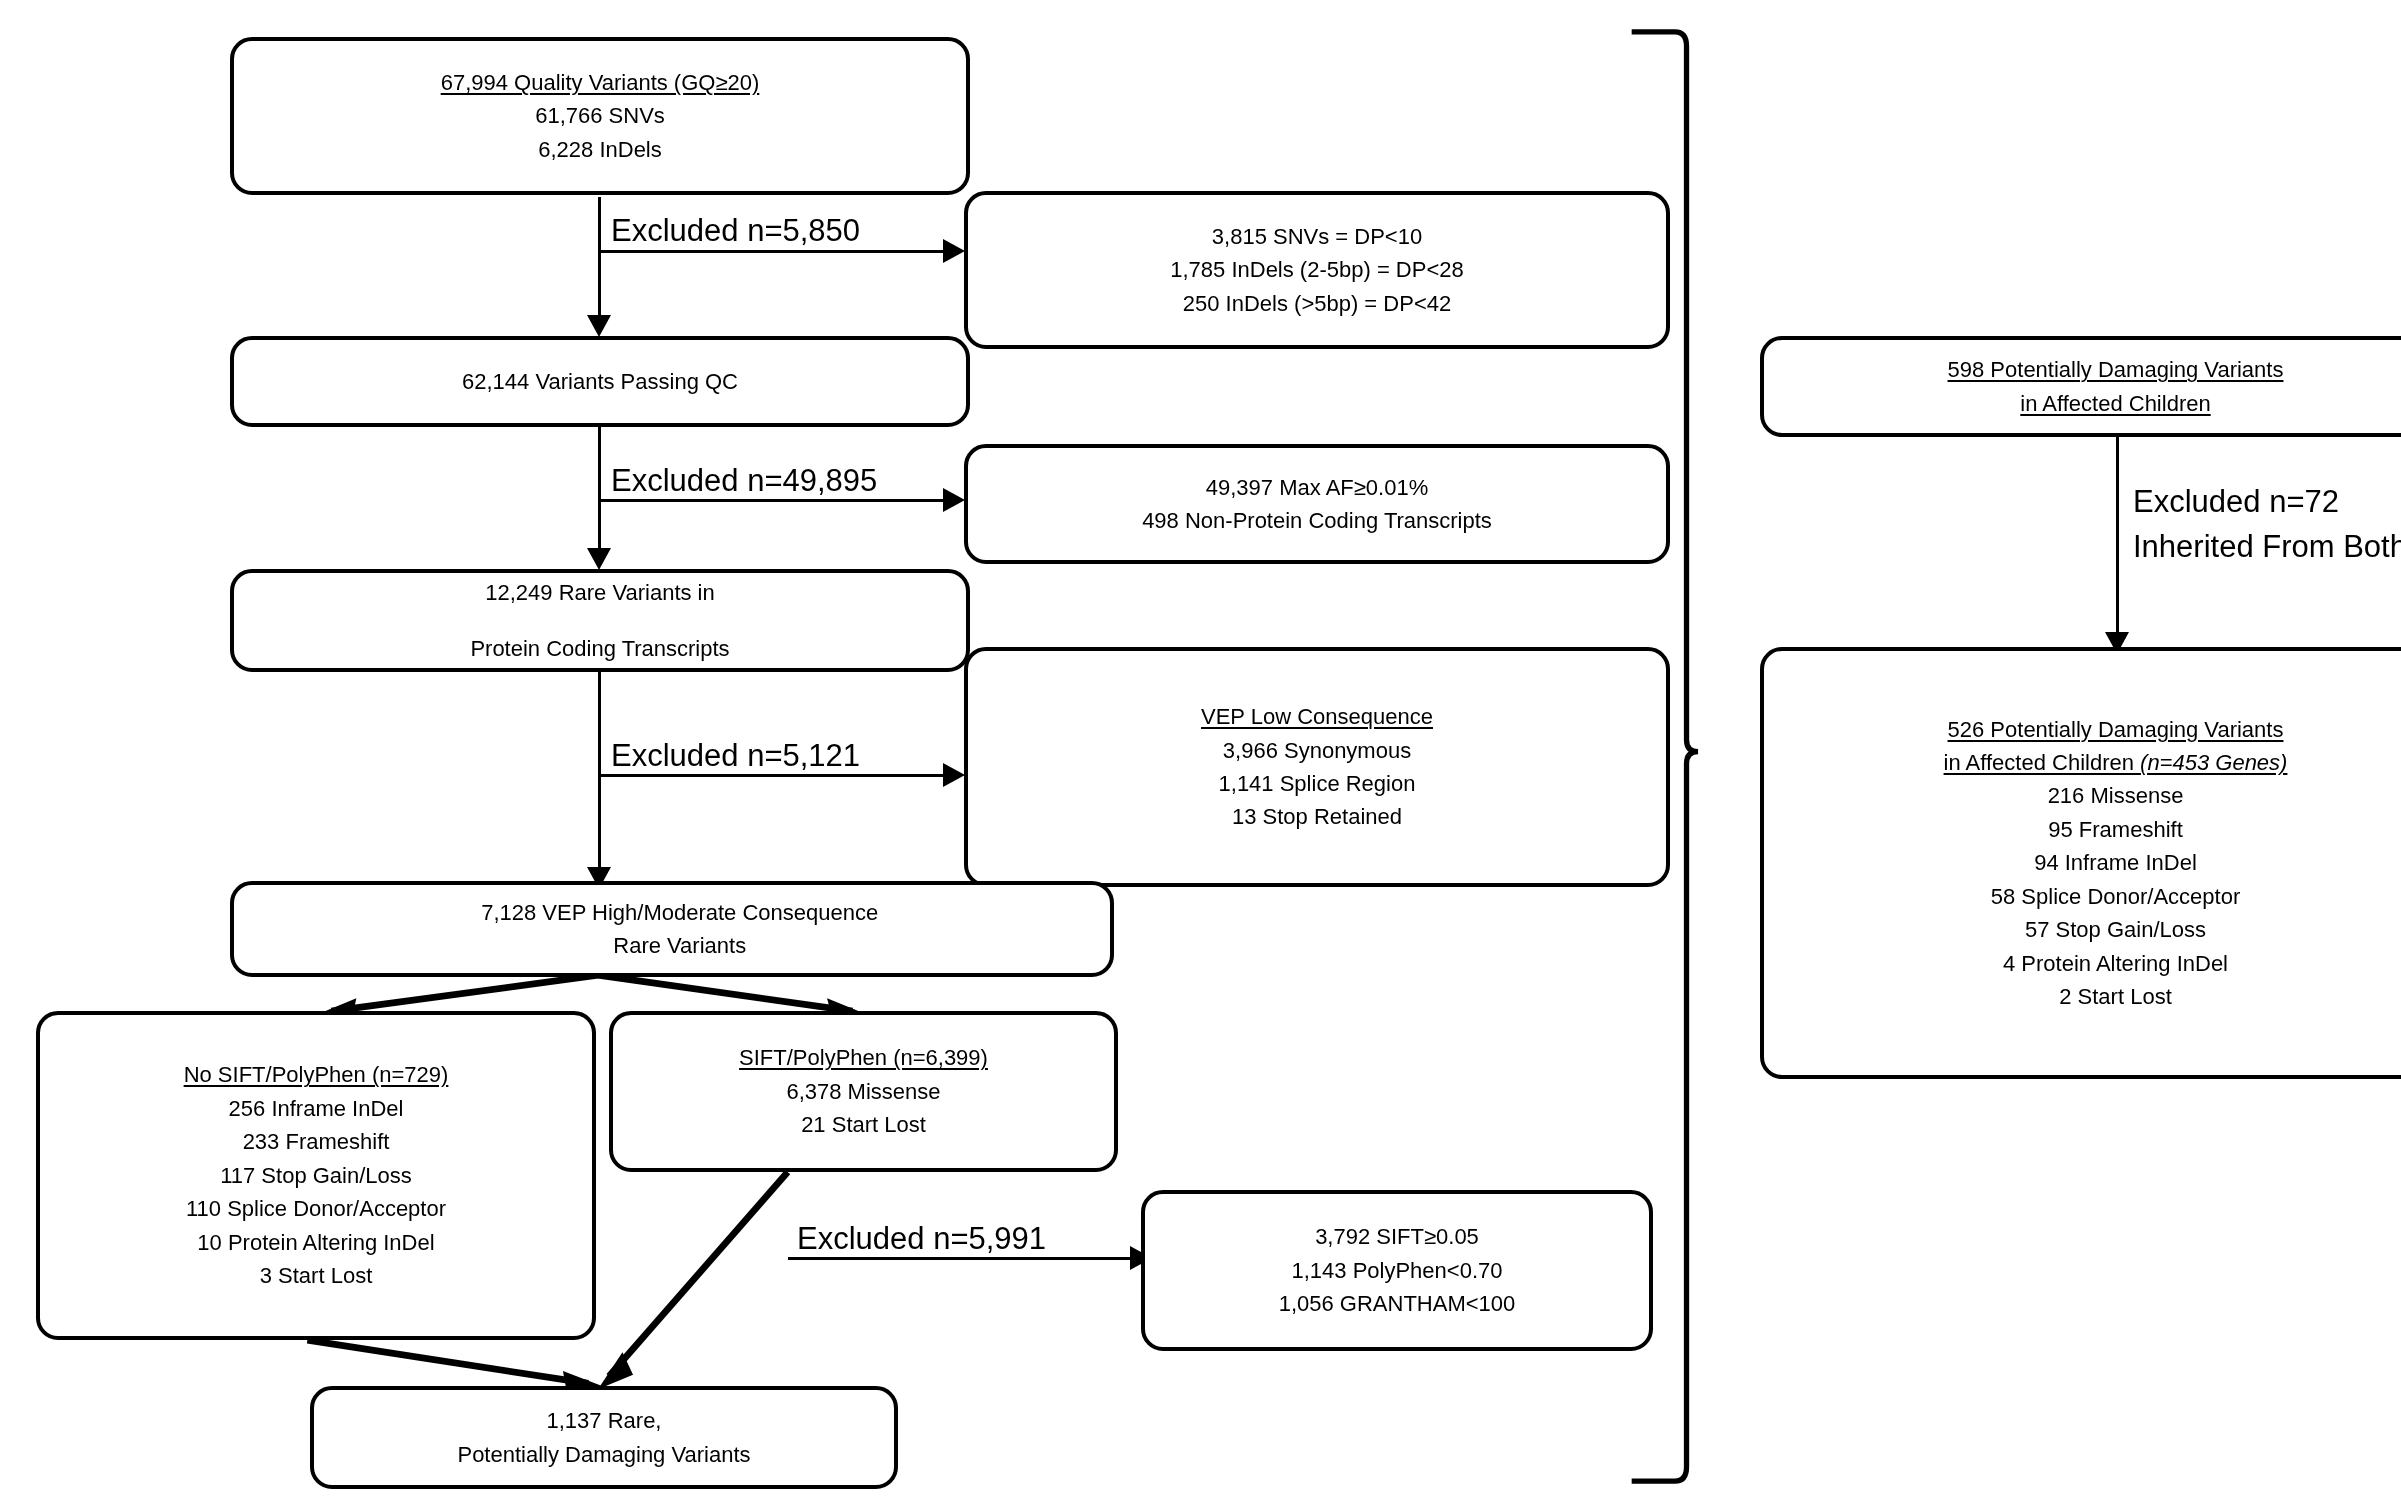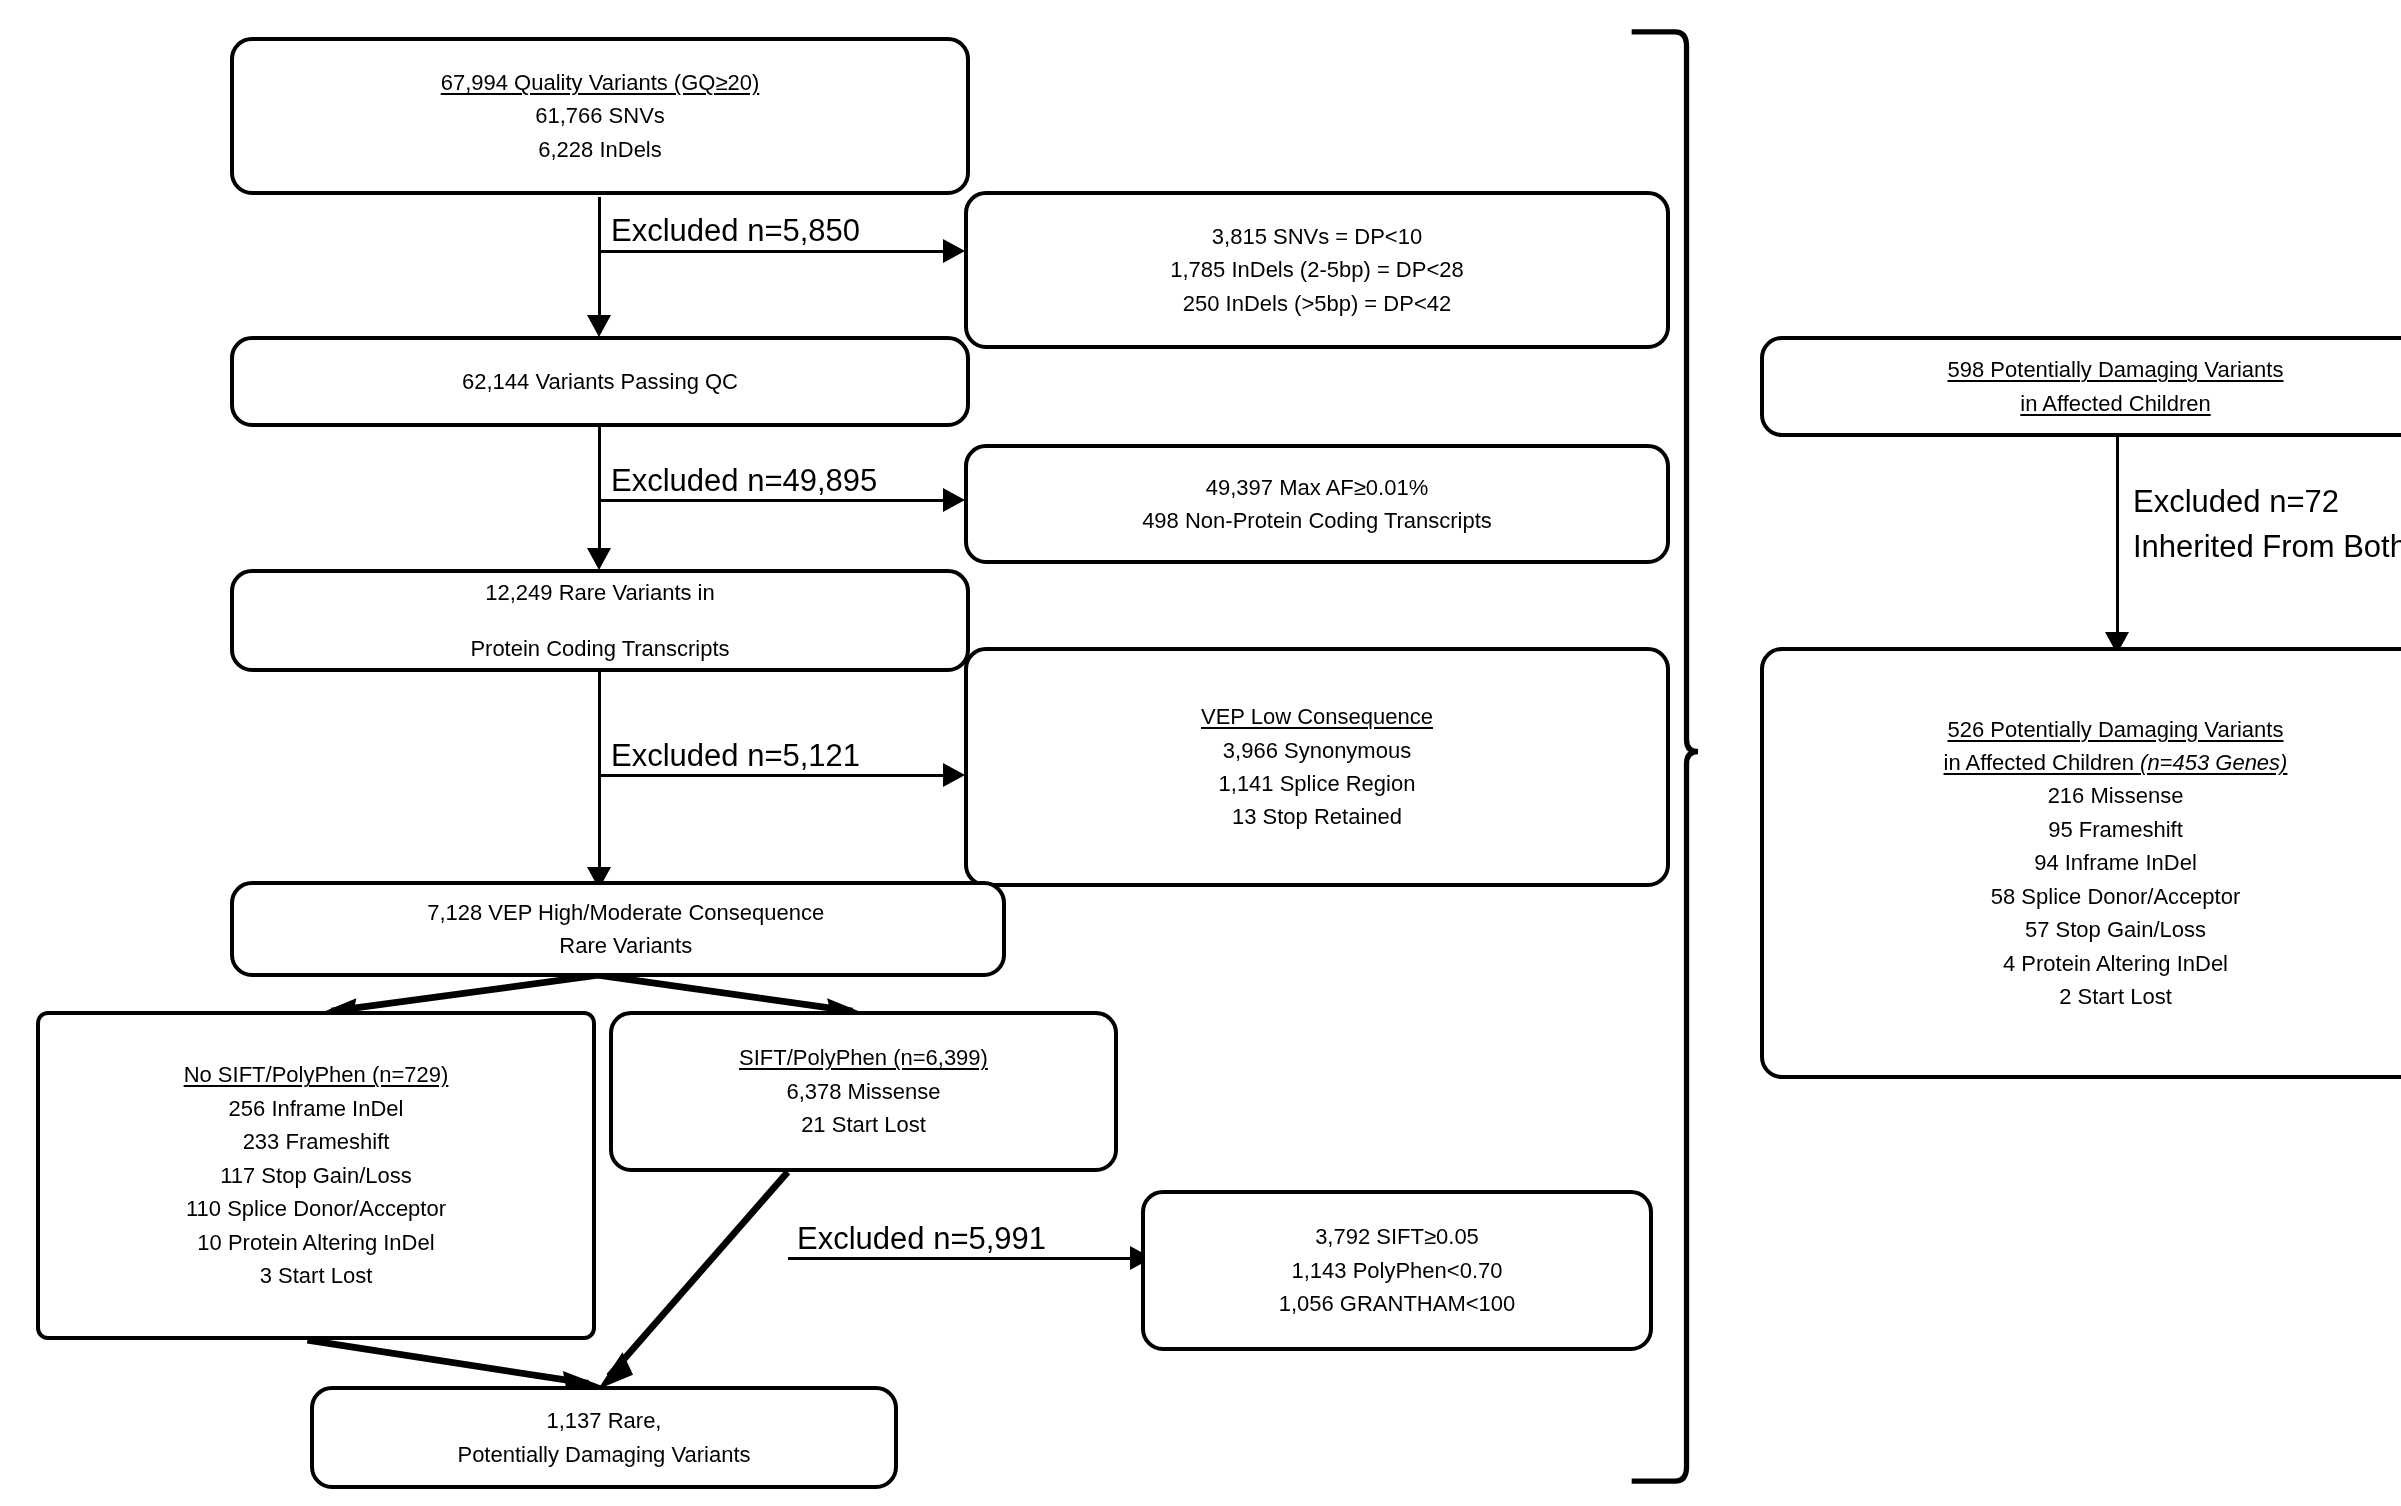--- a/index.html
+++ b/index.html
@@ -179,26 +179,26 @@
     <span class="ln">Protein Coding Transcripts</span>
   </div>
 
   <div class="box" style="left:964px; top:647px; width:706px; height:240px;">
     <span class="ln u">VEP Low Consequence</span>
     <span class="ln">3,966 Synonymous</span>
     <span class="ln">1,141 Splice Region</span>
     <span class="ln">13 Stop Retained</span>
   </div>
 
-  <div class="box" style="left:230px; top:881px; width:776px; height:96px;padding-left:24px;">
+  <div class="box" style="left:230px; top:881px; width:884px; height:96px;padding-left:24px;">
     <span class="ln">7,128 VEP High/Moderate Consequence</span>
     <span class="ln">Rare Variants</span>
   </div>
 
-  <div class="box" style="left:36px; top:1011px; width:560px; height:329px;border-radius:12px;">
+  <div class="box" style="left:36px; top:1011px; width:560px; height:329px;">
     <span class="ln u">No SIFT/PolyPhen (n=729)</span>
     <span class="ln">256 Inframe InDel</span>
     <span class="ln">233 Frameshift</span>
     <span class="ln">117 Stop Gain/Loss</span>
     <span class="ln">110 Splice Donor/Acceptor</span>
     <span class="ln">10 Protein Altering InDel</span>
     <span class="ln">3 Start Lost</span>
   </div>
 
   <div class="box" style="left:609px; top:1011px; width:509px; height:161px;">

